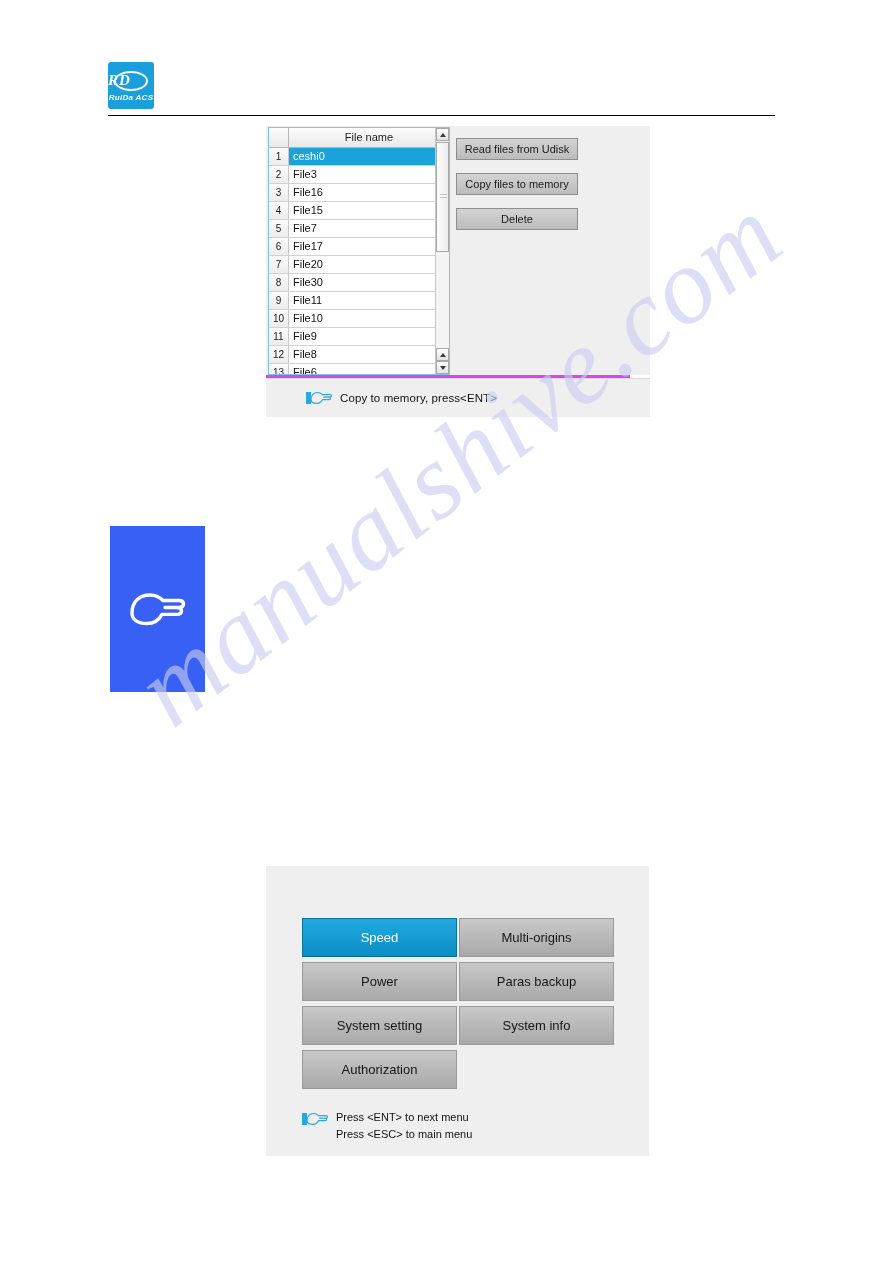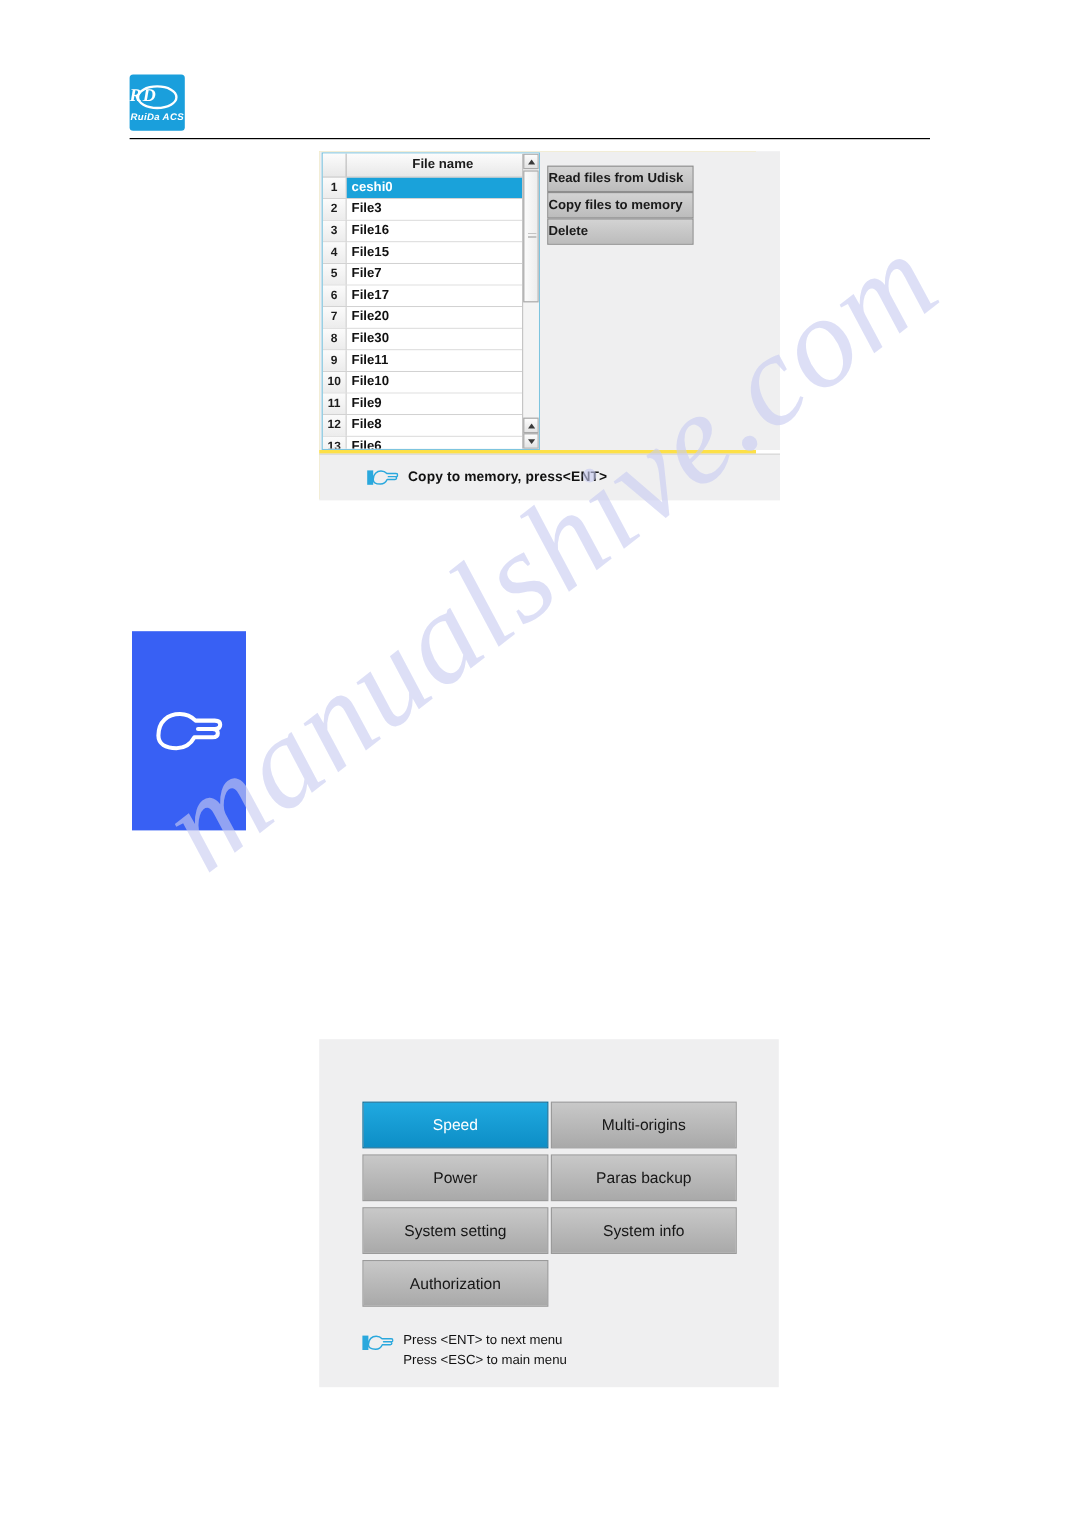--- a/index.html
+++ b/index.html
@@ -102,23 +102,22 @@
     z-index: 3;
   }
 
   
   #fig-file-manager {
     position: absolute;
     left: 266px;
     top: 126px;
     width: 364px;
     height: 290px;
-    background: #fde047;
+    background: #d946ef;
     z-index: 4;
-    font-weight: bold;
   }
   #fig-file-manager .fm-body {
     position: absolute;
     left: 0; top: 0;
     width: 384px;
     height: 249px;
     background: #efeff0;
   }
   
   .list-frame {
@@ -259,25 +258,27 @@
   
   .fm-buttons {
     position: absolute;
     left: 190px;
     top: 12px;
     width: 140px;
   }
   .fm-btn {
     width: 122px;
     height: 22px;
+    margin-bottom: 13px;
     background: linear-gradient(#d3d3d3,#bcbcbc);
     border: 1px solid #8e8e8e;
     box-sizing: border-box;
     font-size: 11px;
     line-height: 20px;
+    text-align: center;
     color: #1a1a1a;
     cursor: pointer;
   }
 
   
   .fm-status {
     position: absolute;
     left: 0;
     top: 252px;
     width: 384px;

